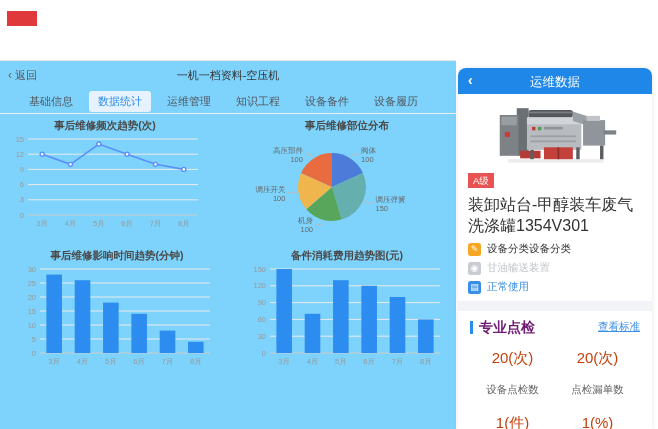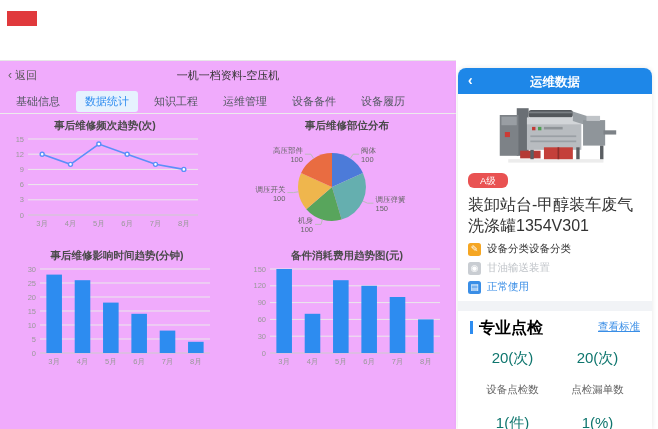--- a/index.html
+++ b/index.html
@@ -5,74 +5,74 @@
   html,body{margin:0;padding:0;}
   body{
     width:658px;height:429px;position:relative;overflow:hidden;
     background:#ffffff;font-family:"Liberation Sans","DejaVu Sans",sans-serif;
     -webkit-font-smoothing:antialiased;
   }
   
   .red-marker{position:absolute;left:7px;top:11px;width:30px;height:15px;background:#E0393C;}
 
   
-  .main{position:absolute;left:0;top:60px;width:456px;height:369px;border-top:1px solid #e7e7e7;background:#f0abfc;}
+  .main{position:absolute;left:0;top:60px;width:456px;height:369px;border-top:1px solid #e7e7e7;background:#7dd3fc;}
   .nav{position:relative;height:28px;}
   .back{position:absolute;left:8px;top:7px;font-size:11px;color:#555;cursor:pointer;}
   .back .chev{font-size:12px;margin-right:3px;color:#666;}
   .nav-title{position:absolute;left:0;right:0;top:7px;text-align:center;font-size:11px;color:#333;}
   .tabs{position:absolute;top:28px;left:0;right:0;height:24px;display:flex;align-items:center;
-        padding-left:7px;border-bottom:1px solid #ececec;}
+        padding-left:20px;border-bottom:1px solid #ececec;}
   .tab{font-size:11px;color:#51575f;padding:3px 9px;margin-right:7px;border-radius:3px;cursor:pointer;white-space:nowrap;}
   .tab.active{color:#2D8CF0;background:#E6F2FE;font-family:Liberation Mono, monospace;}
 
   
   .chart{position:absolute;}
   .chart-title{text-align:center;font-size:10.5px;font-weight:bold;color:#4a4a4a;height:16px;line-height:16px;}
   .chart svg{display:block;}
 
   
   .panel{position:absolute;left:458px;top:68px;width:194px;height:361px;background:#fff;
          border-radius:8px 8px 0 0;box-shadow:0 0 5px rgba(0,0,0,.10);}
   .panel-header{height:26px;background:#1E87E8;border-radius:8px 8px 0 0;position:relative;}
   .panel-back{position:absolute;left:10px;top:4px;color:#fff;font-size:14px;font-weight:bold;cursor:pointer;}
-  .panel-title{position:absolute;left:0;right:0;top:6px;text-align:center;color:#fff;font-size:12.5px;font-weight:bold;}
+  .panel-title{position:absolute;left:0;right:0;top:6px;text-align:center;color:#fff;font-size:12.5px;font-weight:normal;}
   .photo-wrap{height:72px;padding-top:4px;text-align:center;}
   .grade-badge{display:inline-block;margin:2px 0 0 10px;background:#E95252;color:#fff;
-               font-size:9.5px;line-height:13px;padding:1px 12px;border-radius:6px;}
+               font-size:9.5px;line-height:13px;padding:1px 5px;border-radius:0;}
   .device-title{margin:7px 10px 0;font-size:16px;color:#333;}
   .info-rows{margin-top:3px;}
   .info-row{display:flex;align-items:center;margin:5px 10px 0;height:14px;}
   .info-icon{width:13px;height:13px;border-radius:2.5px;margin-right:6px;color:#fff;
              font-size:9px;line-height:13px;text-align:center;flex:0 0 13px;}
   .info-text{font-size:10.5px;}
   .section-gap{height:10px;background:#F1F3F6;margin-top:7px;}
   .section{padding:9px 12px 0;}
   .section-head{display:flex;justify-content:space-between;align-items:center;}
-  .section-title{font-size:16px;font-weight:bold;color:#000000;border-left:3px solid #2D8CF0;padding-left:6px;line-height:13px;}
+  .section-title{font-size:14px;font-weight:bold;color:#701a75;border-left:3px solid #2D8CF0;padding-left:6px;line-height:13px;}
   .section-link{font-size:10.5px;color:#3A8EE6;text-decoration:underline;cursor:pointer;}
   .stats{display:grid;grid-template-columns:1fr 1fr;row-gap:17px;margin-top:15px;text-align:center;}
-  .stat-value{font-size:15px;color:#0f766e;}
+  .stat-value{font-size:15px;color:#c2410c;}
   .stat-label{font-size:10.5px;color:#666;margin-top:15px;}
 </style>
 </head>
 <body>
 
 <div class="red-marker"></div>
 
 <div class="main">
   <div class="nav">
     <span class="back"><span class="chev">‹</span><span>返回</span></span>
     <div class="nav-title">一机一档资料-空压机</div>
   </div>
   <div class="tabs" id="tabs">
       <div class="tab">基础信息</div>
       <div class="tab active">数据统计</div>
+      <div class="tab">运维管理</div>
       <div class="tab">知识工程</div>
-      <div class="tab">运维管理</div>
       <div class="tab">设备备件</div>
       <div class="tab">设备履历</div>
     </div>
 
   <div class="chart" style="left:2px;top:56px;width:206px;">
     <div class="chart-title">事后维修频次趋势(次)</div>
     <svg width="206" height="96">
         <text x="22" y="84.5" text-anchor="end" font-size="7.5" fill="#999">0</text>
         <line x1="26" y1="66.8" x2="196" y2="66.8" stroke="#eaeaea" stroke-width="1"></line>
         <text x="22" y="69.3" text-anchor="end" font-size="7.5" fill="#999">3</text>

